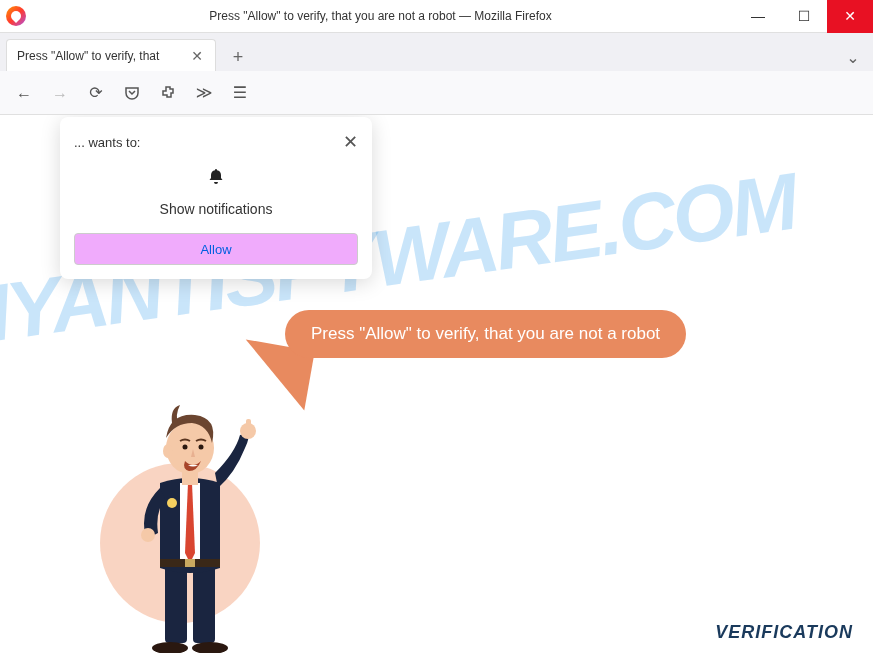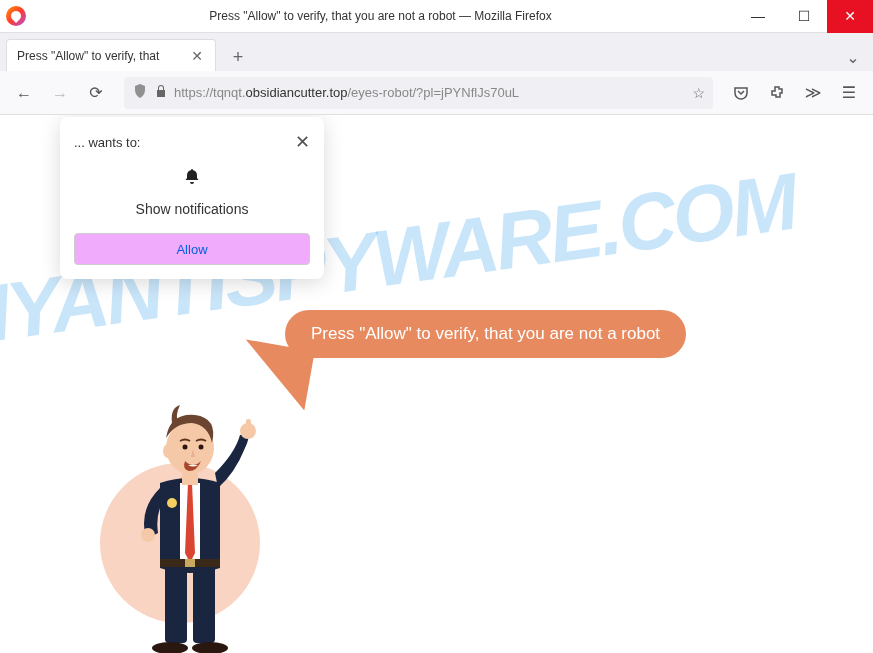--- a/index.html
+++ b/index.html
@@ -31,21 +31,21 @@
     .urlbar-icon { color: #666; font-size: 14px; }
     .url-text { flex: 1; font-size: 13px; color: #888; white-space: nowrap; overflow: hidden; }
     .url-text .proto { color: #888; }
     .url-text .domain { color: #333; }
     .url-text .path { color: #888; }
     
     
     .content { position: relative; height: 538px; background: #fff; overflow: hidden; }
     
     
-    .notif-popup { position: absolute; top: 2px; left: 60px; width: 264px; background: #fff; border-radius: 8px; box-shadow: 0 4px 20px rgba(0,0,0,0.15); padding: 14px; z-index: 10; }
+    .notif-popup { position: absolute; top: 2px; left: 60px; width: 312px; background: #fff; border-radius: 8px; box-shadow: 0 4px 20px rgba(0,0,0,0.15); padding: 14px; z-index: 10; }
     .notif-header { display: flex; align-items: center; justify-content: space-between; margin-bottom: 14px; }
     .notif-title { font-size: 13px; color: #333; }
     .notif-close { font-size: 18px; color: #555; cursor: pointer; }
     .notif-body { display: flex; align-items: center; gap: 12px; margin-bottom: 16px; flex-direction: column; }
     .notif-bell { font-size: 16px; color: #333; }
     .notif-text { font-size: 14px; color: #333; }
     .notif-buttons { display: flex; gap: 10px; }
     .notif-btn { flex: 1; height: 32px; border: 1px solid #ccc; background: #f0abfc; border-radius: 4px; font-size: 13px; color: #0060df; cursor: pointer; }
     
     
@@ -83,36 +83,20 @@
   </div>
   <div class="newtab">+</div>
   <div class="tabbar-spacer"></div>
   <div class="tabbar-right">⌄</div>
 </div>
 
 <div class="toolbar">
   <div class="tb-btn">←</div>
   <div class="tb-btn disabled">→</div>
   <div class="tb-btn">⟳</div>
-  <div class="urlbar">
-    <span class="urlbar-icon">
-      <svg width="16" height="16" viewBox="0 0 16 16">
-          <path fill="currentColor" d="M8 1L3 3v4c0 3.5 2 6.5 5 8 3-1.5 5-4.5 5-8V3L8 1z" fill-opacity="0.7"></path>
-        </svg>
-    </span>
-    <span class="urlbar-icon">
-      <svg width="14" height="14" viewBox="0 0 14 14">
-          <path fill="currentColor" d="M4 6V4a3 3 0 016 0v2h1v7H3V6h1zm1 0h4V4a2 2 0 00-4 0v2z"></path>
-        </svg>
-    </span>
-    <span class="url-text">
-      <span class="proto">https://</span><span class="proto">tqnqt.</span><span class="domain">obsidiancutter.top</span><span class="path">/eyes-robot/?pl=jPYNflJs70uL</span>
-    </span>
-    <span class="urlbar-icon">☆</span>
-  </div>
   <div class="tb-btn">
     <svg width="16" height="16" viewBox="0 0 16 16">
         <path fill="none" stroke="currentColor" stroke-width="1.5" d="M2 3h12v5a6 6 0 01-12 0V3z M5 6l3 3 3-3"></path>
       </svg>
   </div>
   <div class="tb-btn">
     <svg width="16" height="16" viewBox="0 0 16 16">
         <path fill="none" stroke="currentColor" stroke-width="1.5" d="M6 2h4v2h3v4h-2v4h-4v-2H3V6h3V2z"></path>
       </svg>
   </div>
@@ -191,13 +175,14 @@
       <circle cx="85" cy="94" r="2.5" fill="#2a1810"></circle>
       <circle cx="101" cy="94" r="2.5" fill="#2a1810"></circle>
 
       <path d="M93 96 L95 104 L91 104 Z" fill="#e8b090"></path>
 
       <path d="M85 108 Q93 116 101 108 Q97 118 89 118 Q82 116 85 108 Z" fill="#a8452a"></path>
       <path d="M88 112 Q93 115 98 112" fill="#fff"></path>
     </svg>
   </div>
 
+  <div class="verification">VERIFICATION</div>
 </div>
 
 </body></html>

